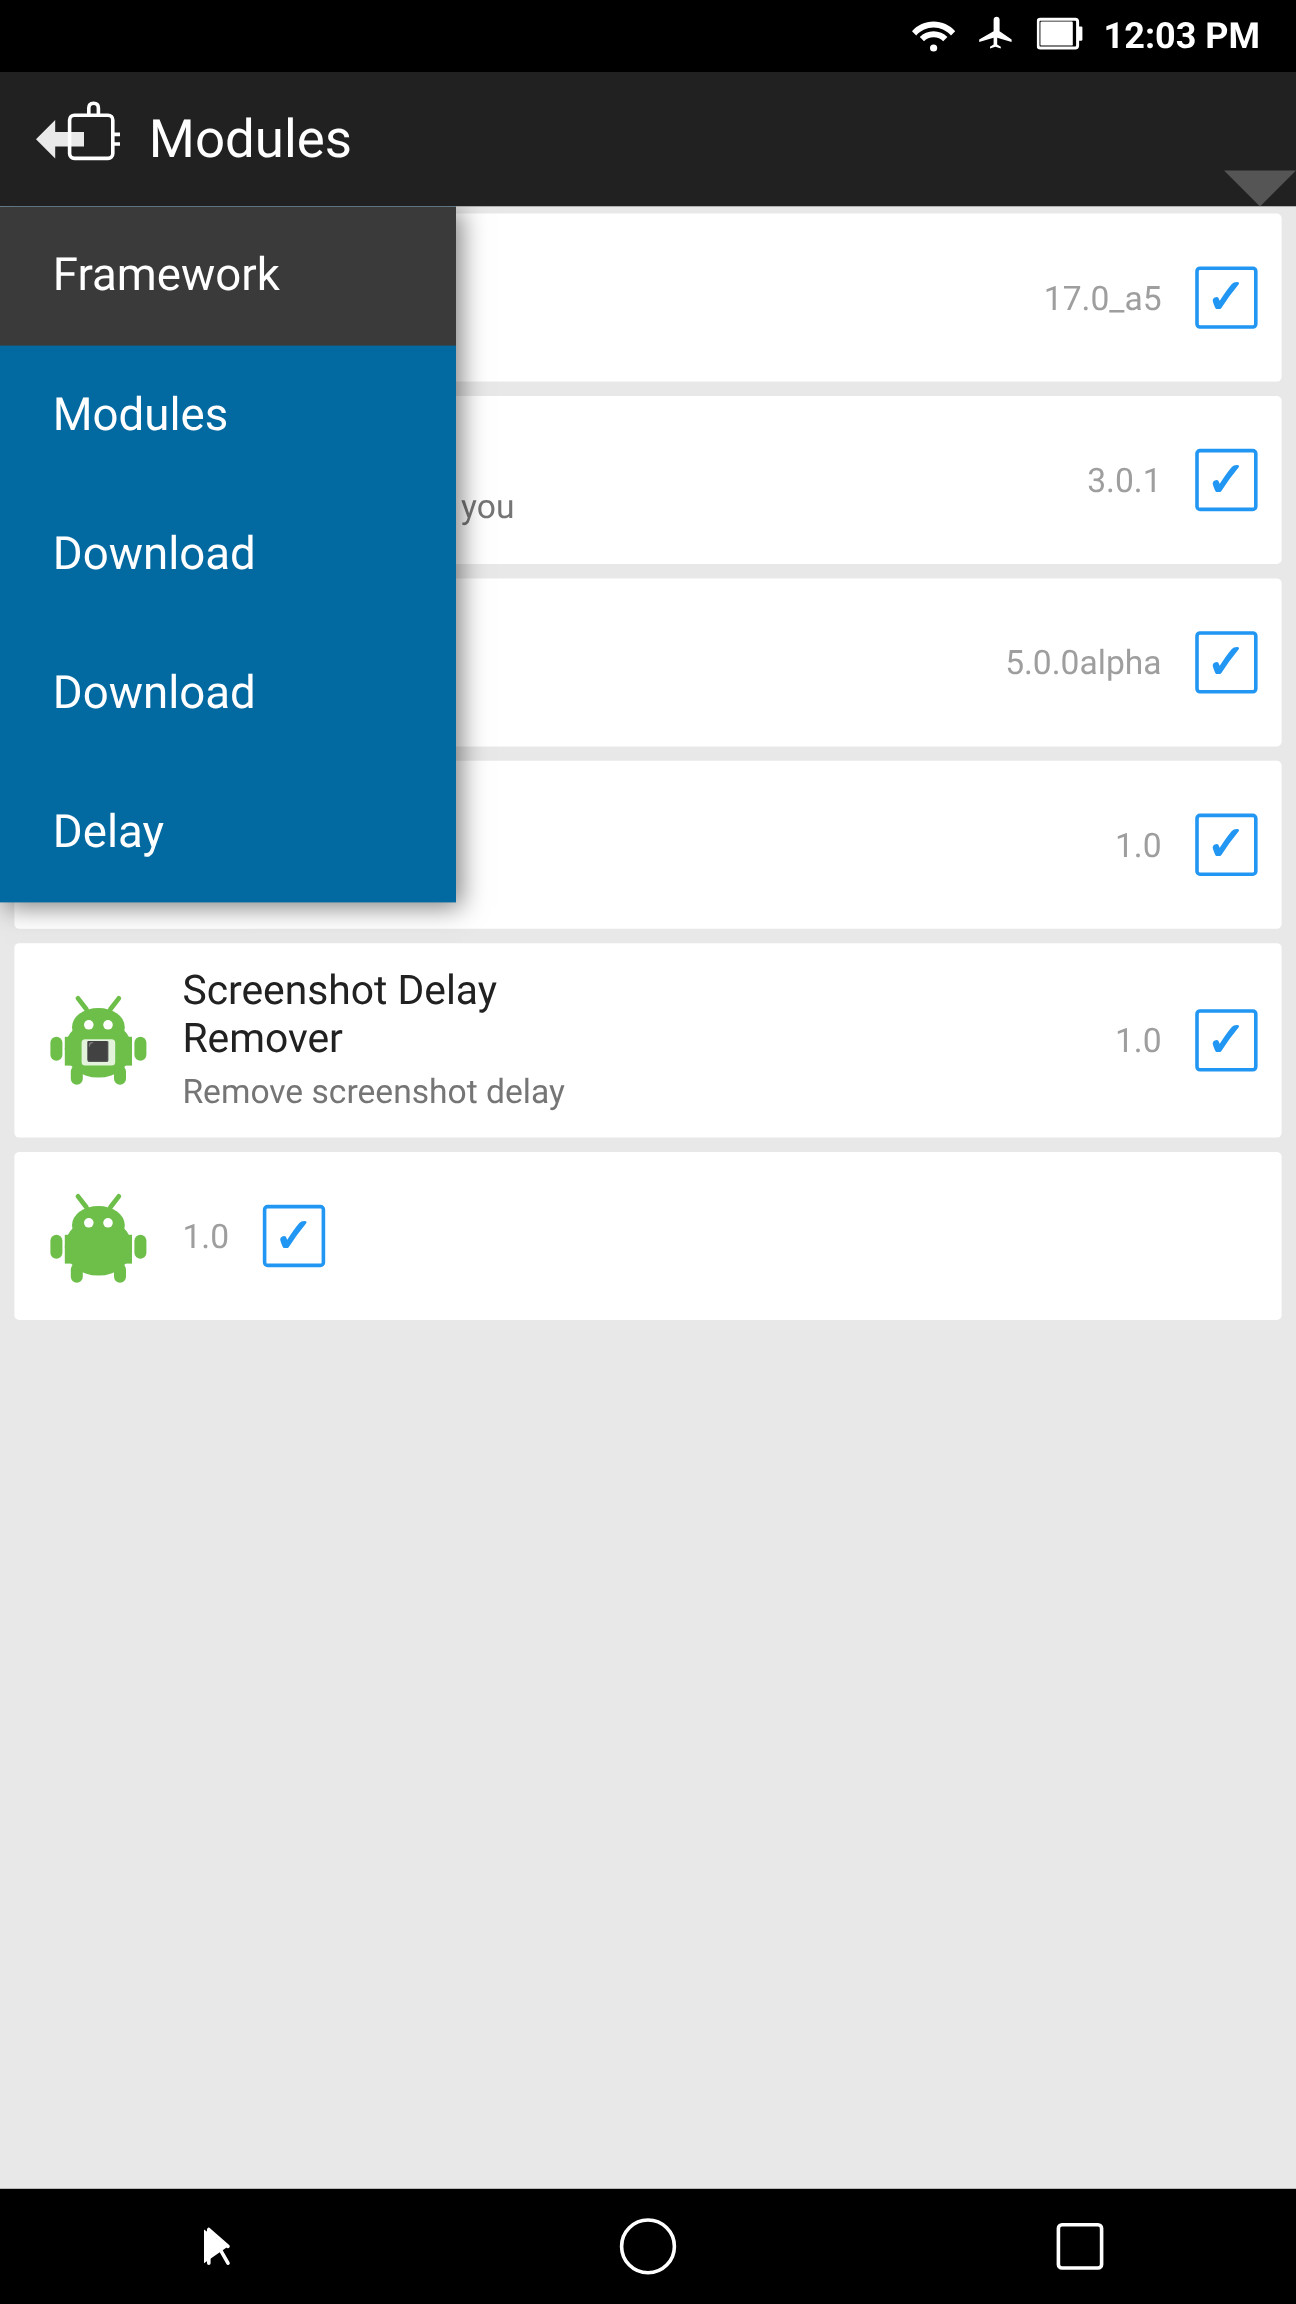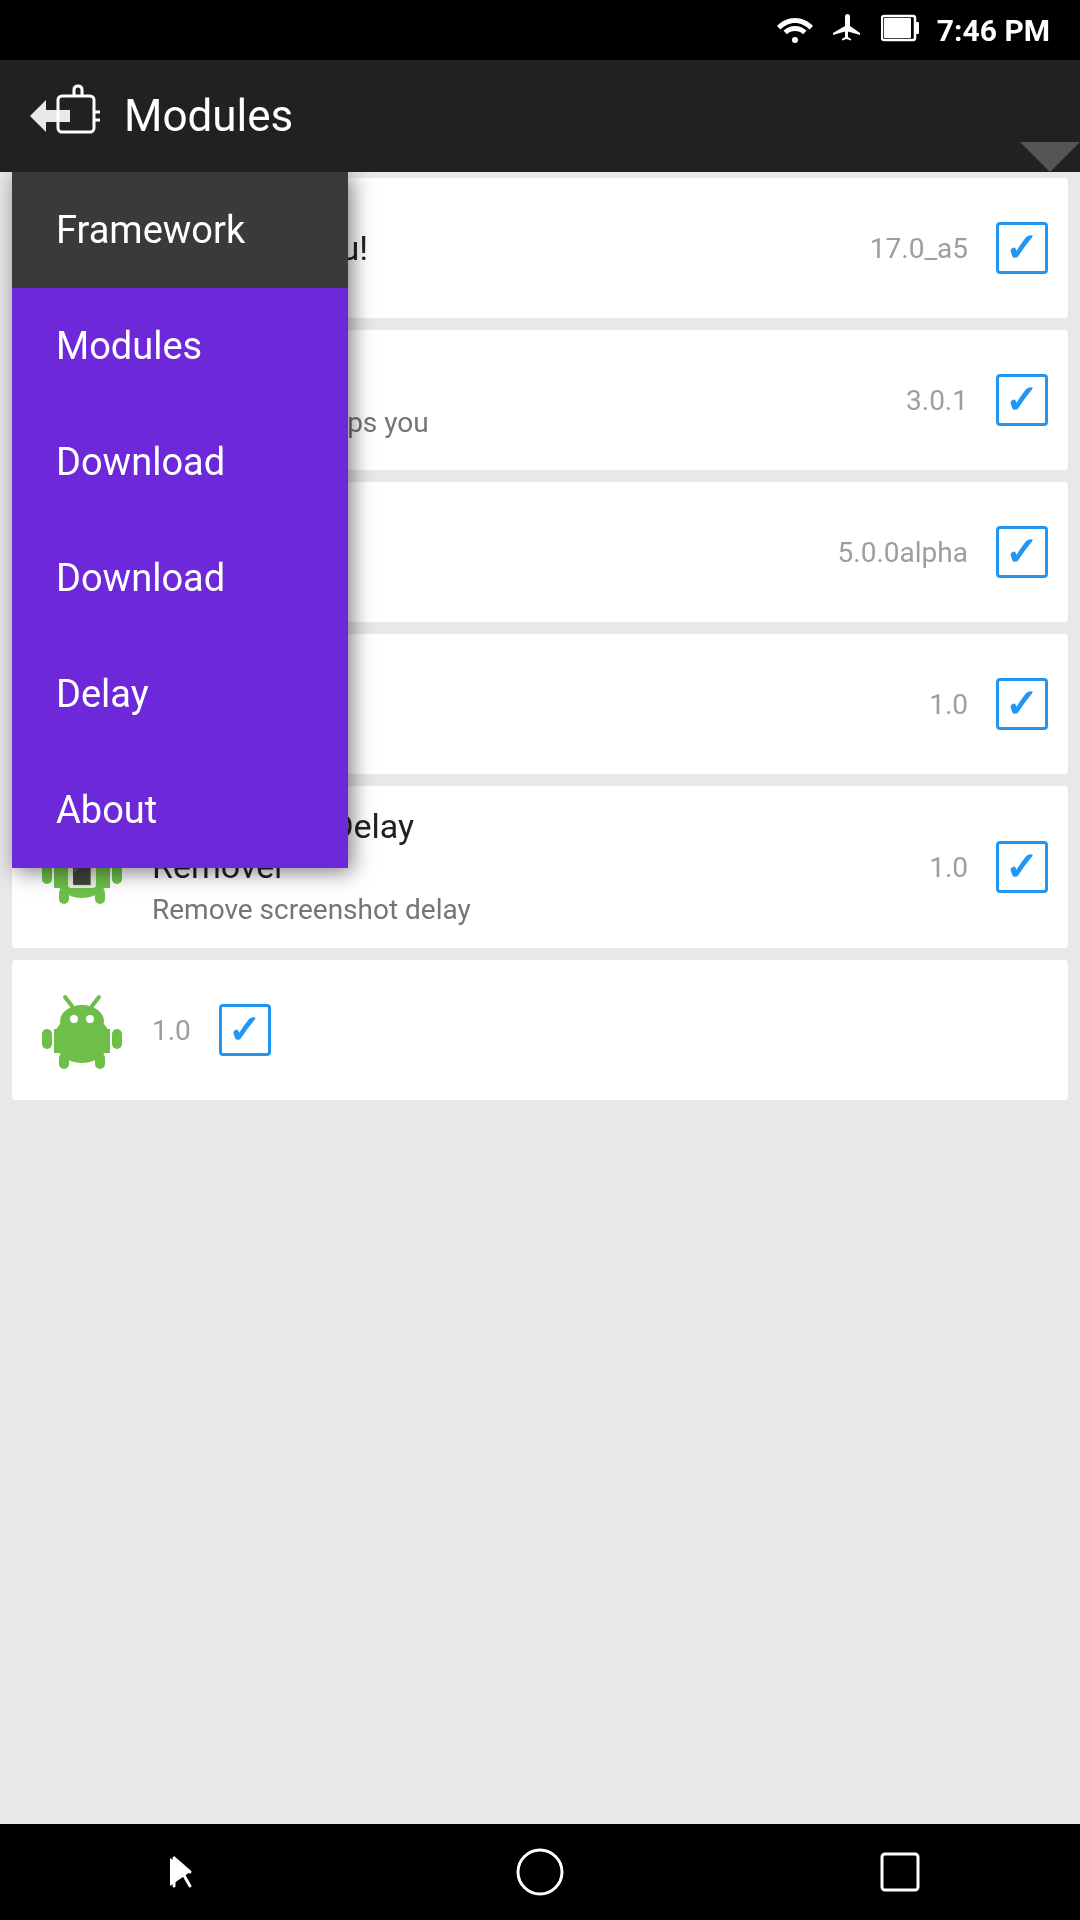--- a/index.html
+++ b/index.html
@@ -150,23 +150,23 @@
       color: #2196F3;
       font-size: 40px;
       font-weight: bold;
       line-height: 1;
     }
 
     
     .dropdown-menu {
       position: absolute;
       top: 0;
-      left: 12px;
-      width: 336px;
-      background: #6d28d9;
+      left: 0;
+      width: 380px;
+      background: #0369a1;
       z-index: 100;
       border-radius: 0;
       box-shadow: 4px 4px 20px rgba(0,0,0,0.5);
     }
 
     .menu-item {
       padding: 36px 44px;
       color: white;
       font-size: 38px;
       font-weight: 400;
@@ -228,21 +228,21 @@
       </svg>
     </span>
 
     <span>
       <svg width="40" height="36" viewBox="0 0 40 36" fill="white">
         <rect x="1" y="6" width="33" height="24" rx="2" ry="2" fill="none" stroke="white" stroke-width="2.5"></rect>
         <rect x="34" y="12" width="4" height="12" rx="1" fill="white"></rect>
         <rect x="3" y="8" width="27" height="20" rx="1" fill="white"></rect>
       </svg>
     </span>
-    <span class="status-time">7:46 PM</span>
+    <span class="status-time">12:03 PM</span>
   </div>
 </div>
 
 <div class="app-bar">
   <div class="header-logo">
 
     <svg width="80" height="80" viewBox="0 0 80 80">
 
       <path d="M10 40 L26 24 L26 34 L50 34 L50 46 L26 46 L26 56 Z" fill="white" opacity="0.9"></path>
 
@@ -429,21 +429,20 @@
     </div>
 
   </div>
 
   <div class="dropdown-menu">
     <span class="menu-item menu-item-active">Framework</span>
     <span class="menu-item">Modules</span>
     <span class="menu-item">Download</span>
     <span class="menu-item">Download</span>
     <span class="menu-item">Delay</span>
-    <span class="menu-item">About</span>
   </div>
 
 </div>
 
 <div class="bottom-nav">
   <div class="nav-btn">
     <svg width="52" height="52" viewBox="0 0 52 52">
       <path d="M36 26L20 12 M20 12 L20 40 M20 12 L36 40" fill="none" stroke="white" stroke-width="3" stroke-linecap="round" stroke-linejoin="round"></path>
       <polygon points="36,26 16,12 16,40" fill="white"></polygon>
     </svg>

